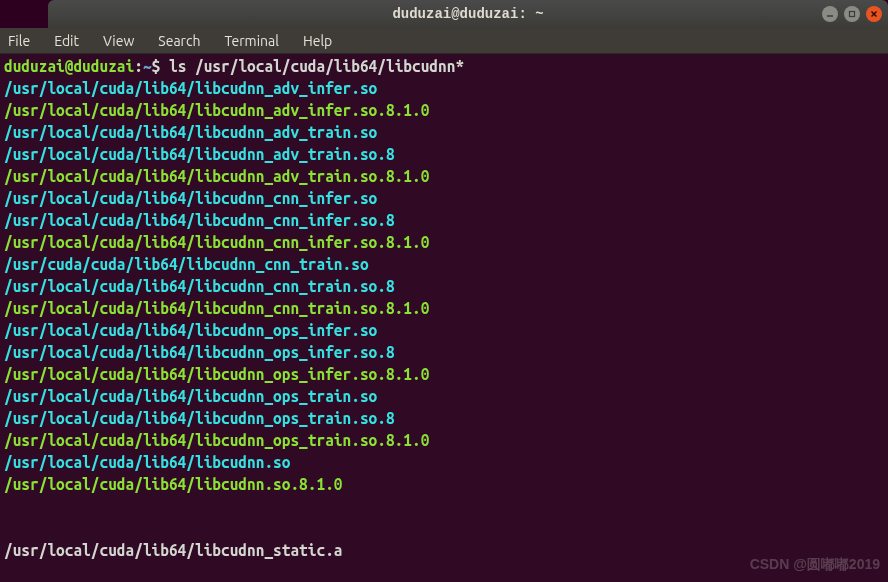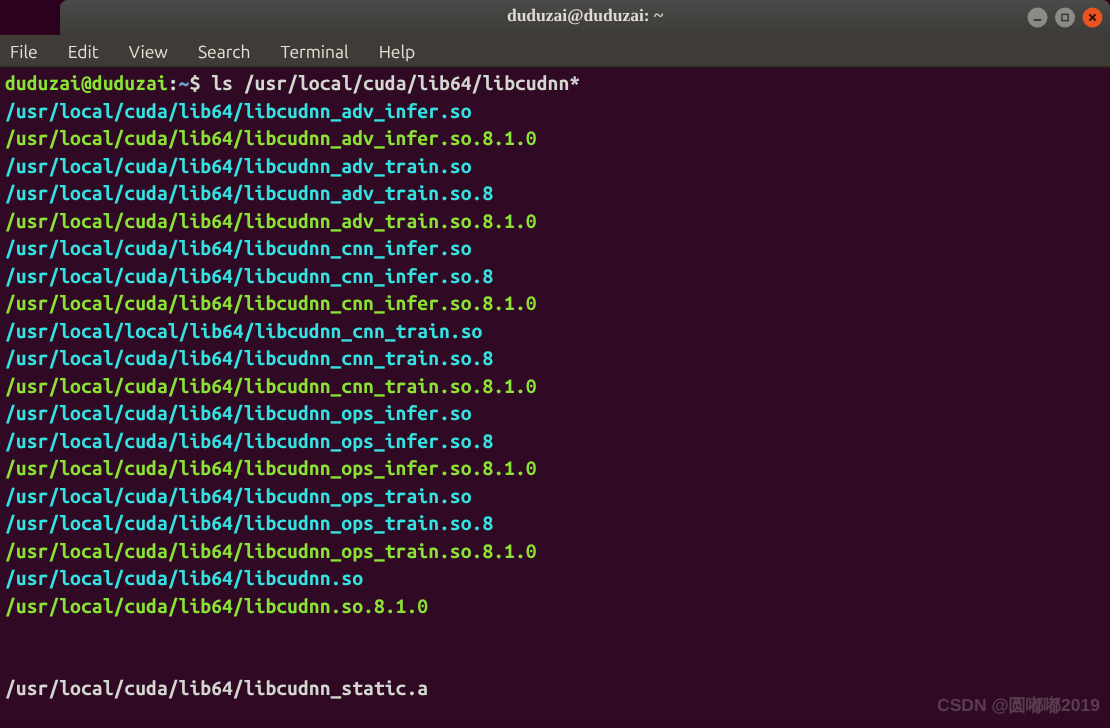--- a/index.html
+++ b/index.html
@@ -13,21 +13,21 @@
   .titlebar {
     height: 28px;
     background: linear-gradient(to bottom, #4a4a4a, #3c3b37);
     display: flex;
     align-items: center;
     justify-content: center;
     position: relative;
     border-top-left-radius: 6px;
     border-top-right-radius: 6px;
     color: #dfdbd2;
-    font-family: Liberation Serif, serif;
+    font-family: Liberation Mono, monospace;
     font-size: 14px;
     font-weight: bold;
     margin-left: 48px;
   }
   .window-controls {
     position: absolute;
     right: 6px;
     display: flex;
     gap: 6px;
   }
@@ -122,21 +122,21 @@
   <div class="line"><span class="prompt-user">duduzai@duduzai</span><span class="prompt-colon">:</span><span class="prompt-path">~</span><span class="prompt-dollar">$ </span><span class="cmd">ls /usr/local/cuda/lib64/libcudnn*</span></div>
   <div id="output">
       <div class="line ln-cyan">/usr/local/cuda/lib64/libcudnn_adv_infer.so</div>
       <div class="line ln-green">/usr/local/cuda/lib64/libcudnn_adv_infer.so.8.1.0</div>
       <div class="line ln-cyan">/usr/local/cuda/lib64/libcudnn_adv_train.so</div>
       <div class="line ln-cyan">/usr/local/cuda/lib64/libcudnn_adv_train.so.8</div>
       <div class="line ln-green">/usr/local/cuda/lib64/libcudnn_adv_train.so.8.1.0</div>
       <div class="line ln-cyan">/usr/local/cuda/lib64/libcudnn_cnn_infer.so</div>
       <div class="line ln-cyan">/usr/local/cuda/lib64/libcudnn_cnn_infer.so.8</div>
       <div class="line ln-green">/usr/local/cuda/lib64/libcudnn_cnn_infer.so.8.1.0</div>
-      <div class="line ln-cyan">/usr/local/local/lib64/libcudnn_cnn_train.so</div>
+      <div class="line ln-cyan">/usr/cuda/cuda/lib64/libcudnn_cnn_train.so</div>
       <div class="line ln-cyan">/usr/local/cuda/lib64/libcudnn_cnn_train.so.8</div>
       <div class="line ln-green">/usr/local/cuda/lib64/libcudnn_cnn_train.so.8.1.0</div>
       <div class="line ln-cyan">/usr/local/cuda/lib64/libcudnn_ops_infer.so</div>
       <div class="line ln-cyan">/usr/local/cuda/lib64/libcudnn_ops_infer.so.8</div>
       <div class="line ln-green">/usr/local/cuda/lib64/libcudnn_ops_infer.so.8.1.0</div>
       <div class="line ln-cyan">/usr/local/cuda/lib64/libcudnn_ops_train.so</div>
       <div class="line ln-cyan">/usr/local/cuda/lib64/libcudnn_ops_train.so.8</div>
       <div class="line ln-green">/usr/local/cuda/lib64/libcudnn_ops_train.so.8.1.0</div>
       <div class="line ln-cyan">/usr/local/cuda/lib64/libcudnn.so</div>
       <div class="line ln-green">/usr/local/cuda/lib64/libcudnn.so.8.1.0</div>

